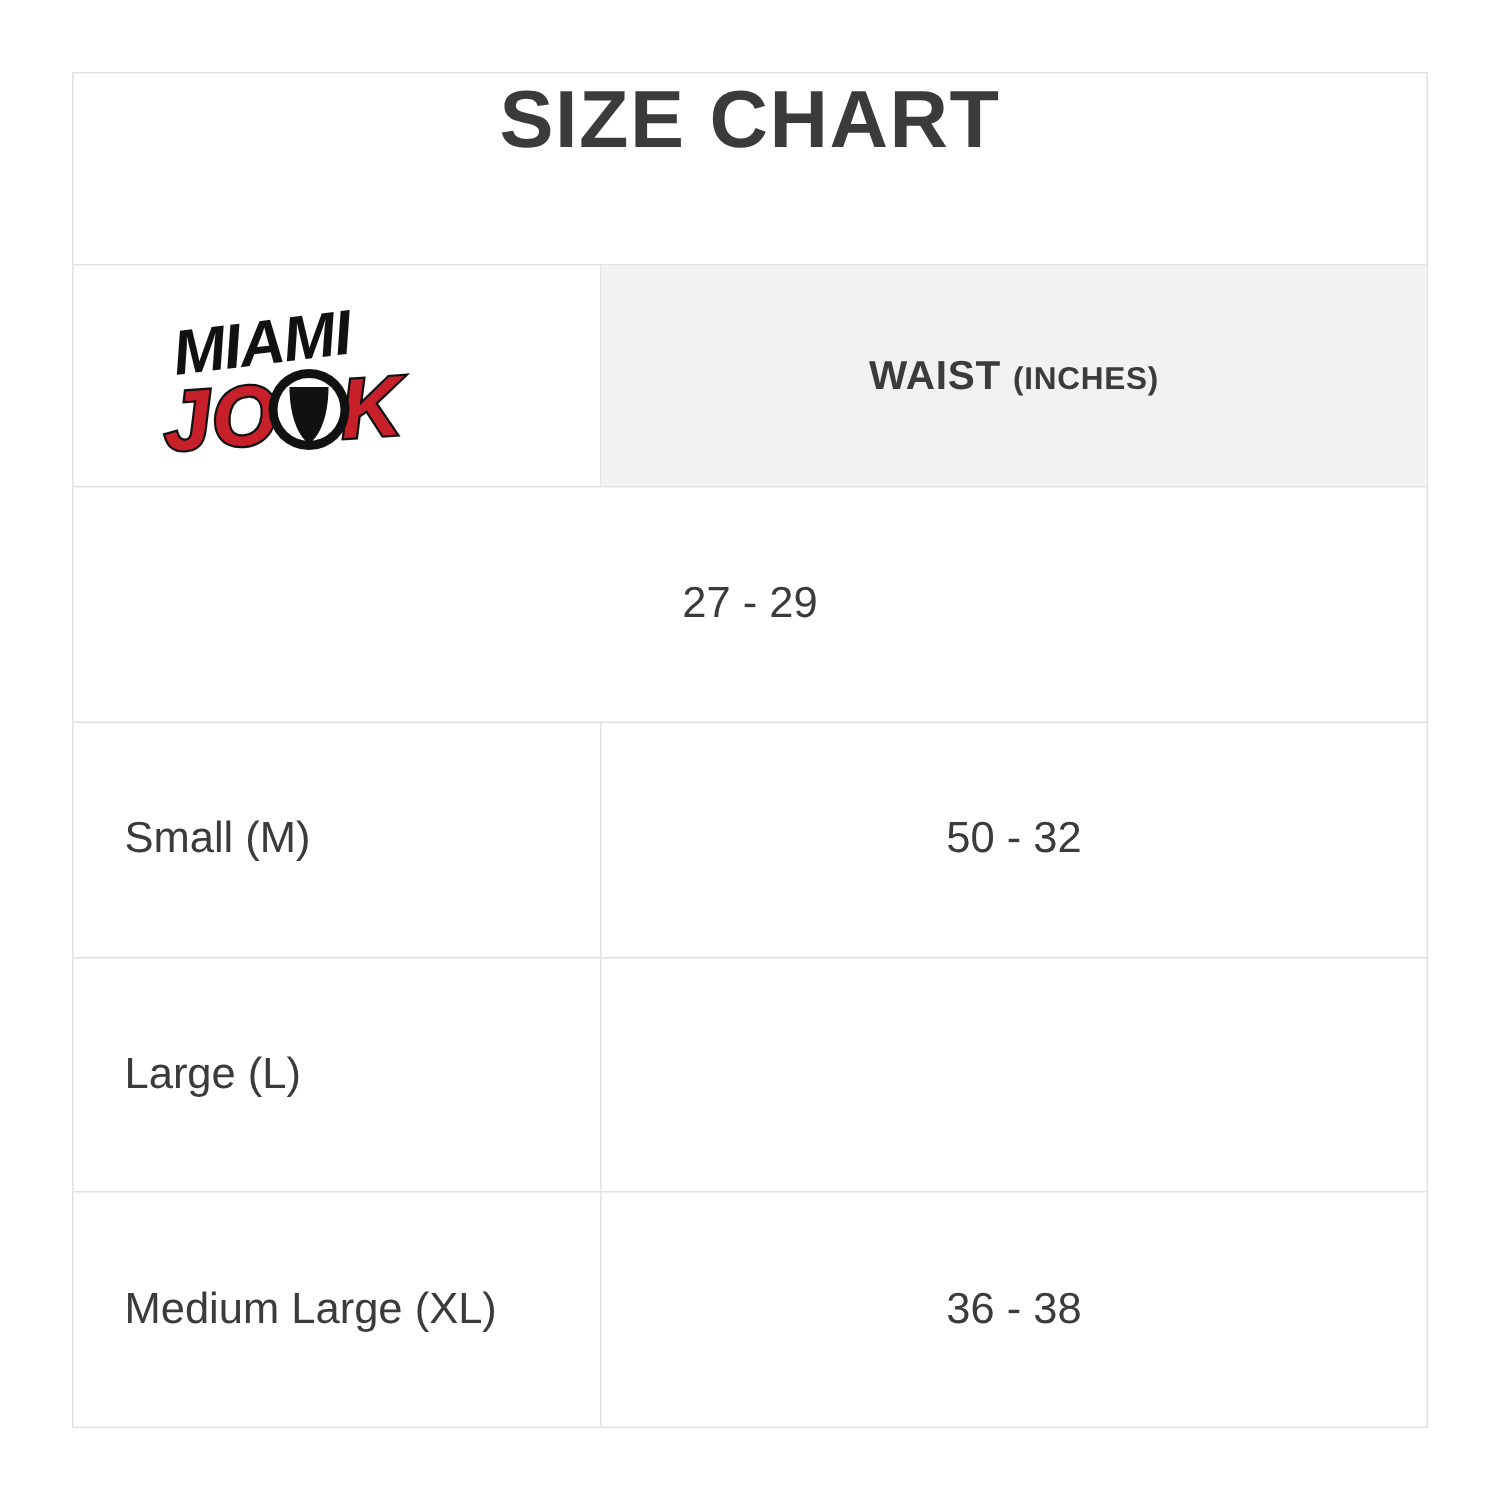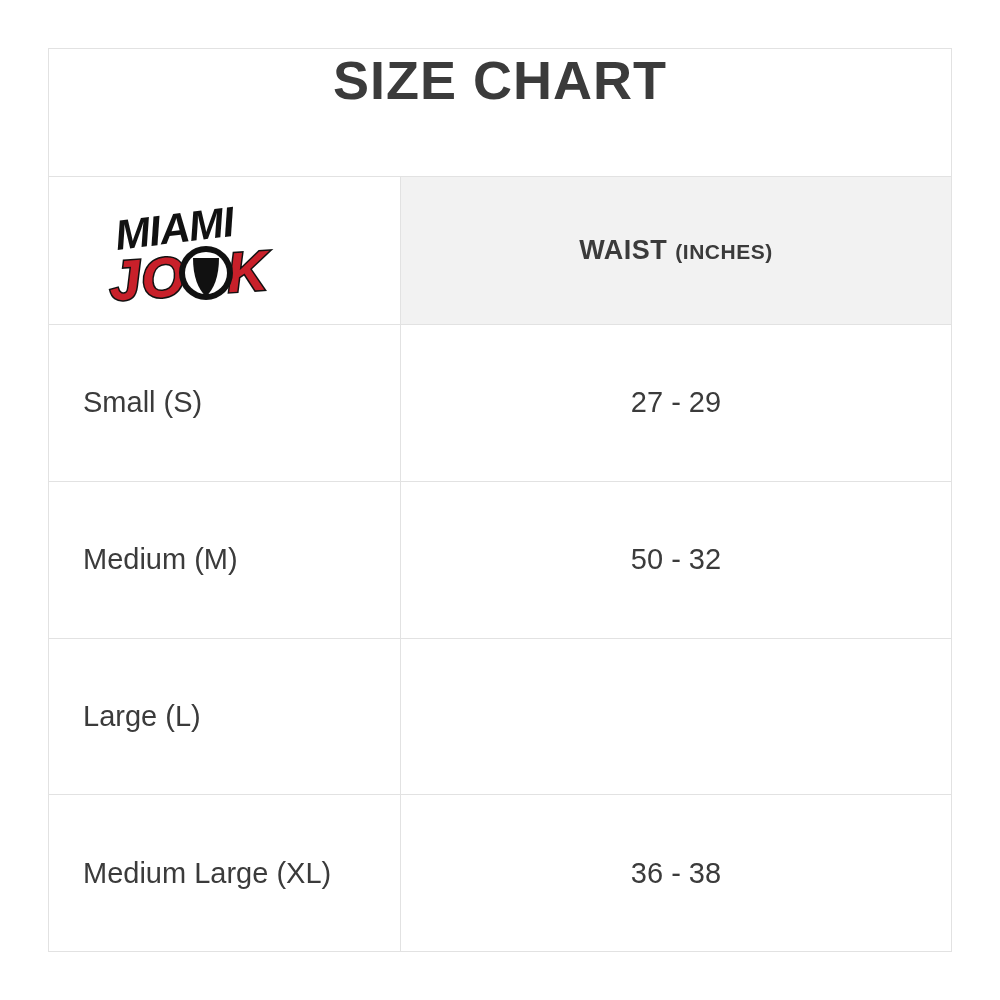--- a/index.html
+++ b/index.html
@@ -150,31 +150,28 @@
       </div>
       <div class="cell-right">
         <div class="head-label">
           <span>WAIST</span>
           <span class="small">(INCHES)</span>
         </div>
       </div>
     </div>
 
     <div class="data-row">
-      <div class="cell-left">
-        <span class="size-label">Small (S)</span>
-      </div>
       <div class="cell-right">
         <span class="value-label">27 - 29</span>
       </div>
     </div>
 
     <div class="data-row">
       <div class="cell-left">
-        <span class="size-label">Medium (M)</span>
+        <span class="size-label">Small (M)</span>
       </div>
       <div class="cell-right">
         <span class="value-label">50 - 32</span>
       </div>
     </div>
 
     <div class="data-row">
       <div class="cell-left">
         <span class="size-label">Large (L)</span>
       </div>

